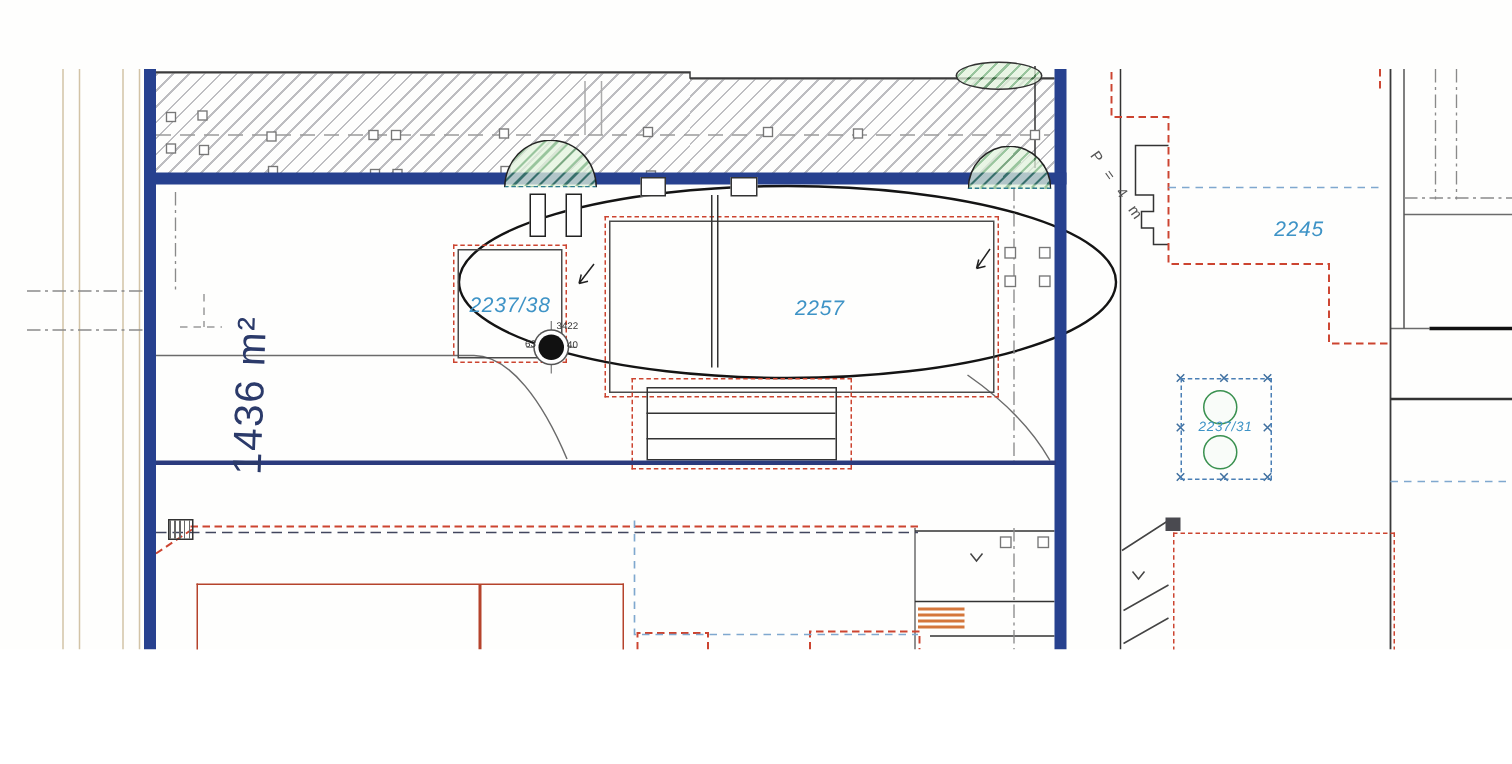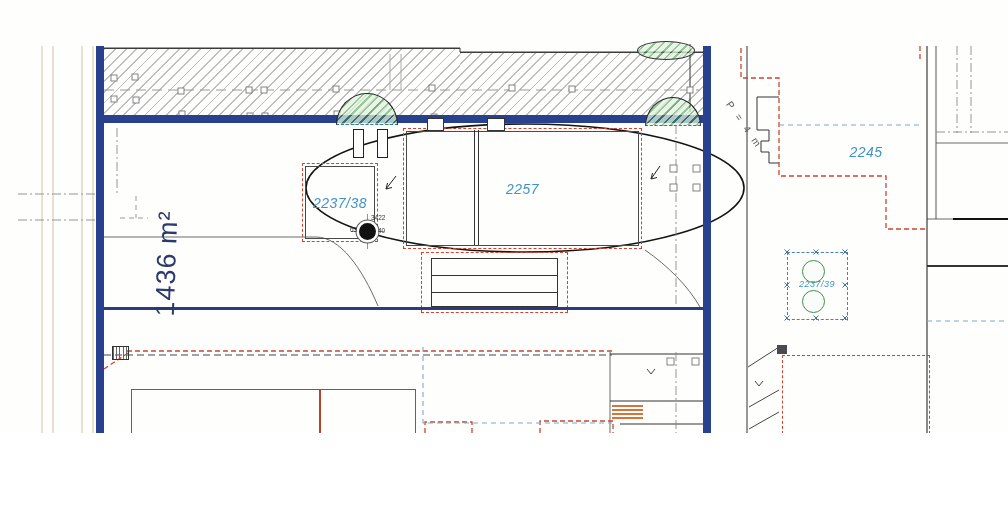--- a/index.html
+++ b/index.html
@@ -19,21 +19,21 @@
   
   .greenhatch{background:repeating-linear-gradient(135deg,rgba(70,150,80,.55) 0 1.5px,rgba(225,242,220,.75) 1.5px 6px);}
   .tree-semi{border:1.3px solid #222;border-bottom:1.5px dashed #2e7d8e;border-radius:50% 50% 0 0/100% 100% 0 0;z-index:4;}
   .tree1{left:336px;top:93px;width:60px;height:30px;}
   .tree2{left:645px;top:97px;width:54px;height:27px;}
   .tree-top{left:637px;top:41px;width:56px;height:17px;border:1px solid #333;border-radius:50%;z-index:2;}
   
   .bldg{border:1.6px dashed #cc4430;z-index:5;display:flex;align-items:center;justify-content:center;}
   .bldg .inner{position:absolute;inset:2px;border:1px solid #4a4a4a;}
   .b2237{left:302px;top:163px;width:74px;height:77px;}
-  .b2257{left:403px;top:128px;width:237px;height:119px;}
+  .b2257{left:403px;top:144px;width:237px;height:119px;padding-left:24px;}
   .divider2257{left:474px;top:130px;width:3px;height:115px;border-left:1px solid #333;border-right:1px solid #333;z-index:6;}
   .tab{background:#fff;border:1px solid #333;z-index:6;}
   .tab1{left:427px;top:118px;width:15px;height:11px;}
   .tab2{left:487px;top:118px;width:16px;height:11px;}
   .pillar{background:#fff;border:1px solid #222;z-index:5;}
   .pil1{left:353px;top:129px;width:9px;height:27px;}
   .pil2{left:377px;top:129px;width:9px;height:27px;}
   
   .ramp-outer{left:421px;top:252px;width:145px;height:59px;border:1.5px dashed #cc4430;z-index:5;}
   .ramp-inner{left:431px;top:258px;width:125px;height:47px;border:1px solid #333;z-index:5;}
@@ -205,18 +205,18 @@
   <div class="abs stair" style="top:405px;"></div>
   <div class="abs stair" style="top:409px;"></div>
   <div class="abs stair" style="top:413px;"></div>
   <div class="abs stair" style="top:417px;"></div>
 
   <div class="abs p4m">P = 4 m</div>
   <div class="abs parcel-label" style="left:836px;top:144px;width:60px;">2245</div>
   <div class="abs p21"></div>
   <div class="abs tree-circle tc1"></div>
   <div class="abs tree-circle tc2"></div>
-  <div class="abs parcel-label" style="left:789px;top:279px;width:56px;font-size:9px;">2237/39</div>
+  <div class="abs parcel-label" style="left:789px;top:279px;width:56px;font-size:9px;">2237/31</div>
   <div class="abs dk-square"></div>
   <div class="abs br-red"></div>
 
   <div class="abs cover-bottom"></div>
 </div>
 
 </body></html>

